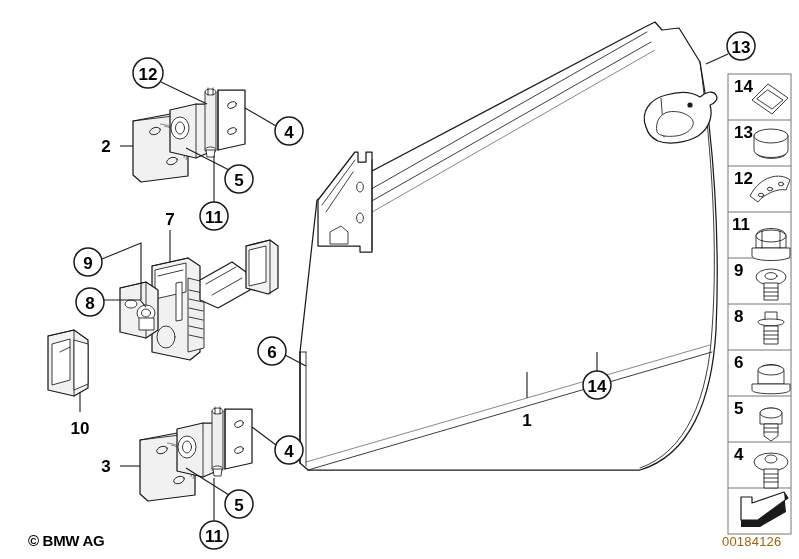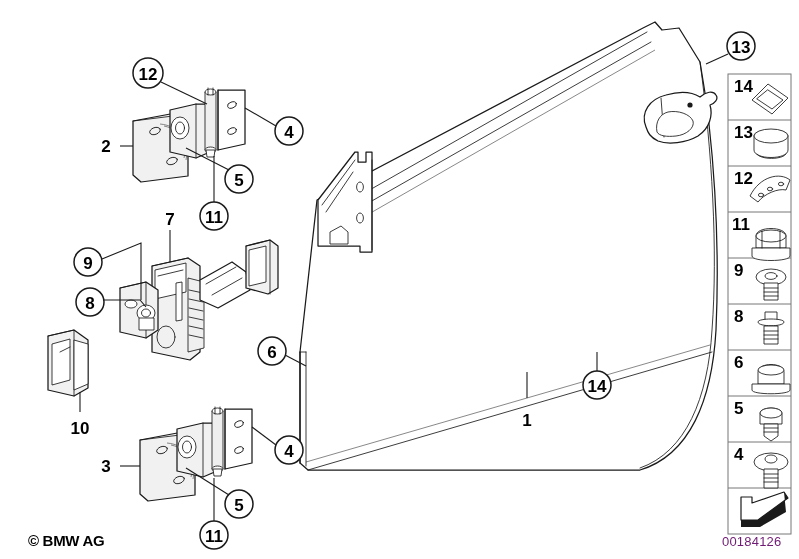--- a/index.html
+++ b/index.html
@@ -35,21 +35,21 @@
     letter-spacing: -0.3px;
     color: #000000;
     font-family: "Liberation Sans", sans-serif;
     white-space: nowrap;
   }
   .partnumber {
     position: absolute;
     left: 722px;
     top: 534px;
     font-size: 13px;
-    color: #701a75;
+    color: #a16207;
     font-family: "Liberation Sans", sans-serif;
     letter-spacing: 0.2px;
     white-space: nowrap;
   }
 </style>
 </head>
 <body>
 
 <div id="page">
 

